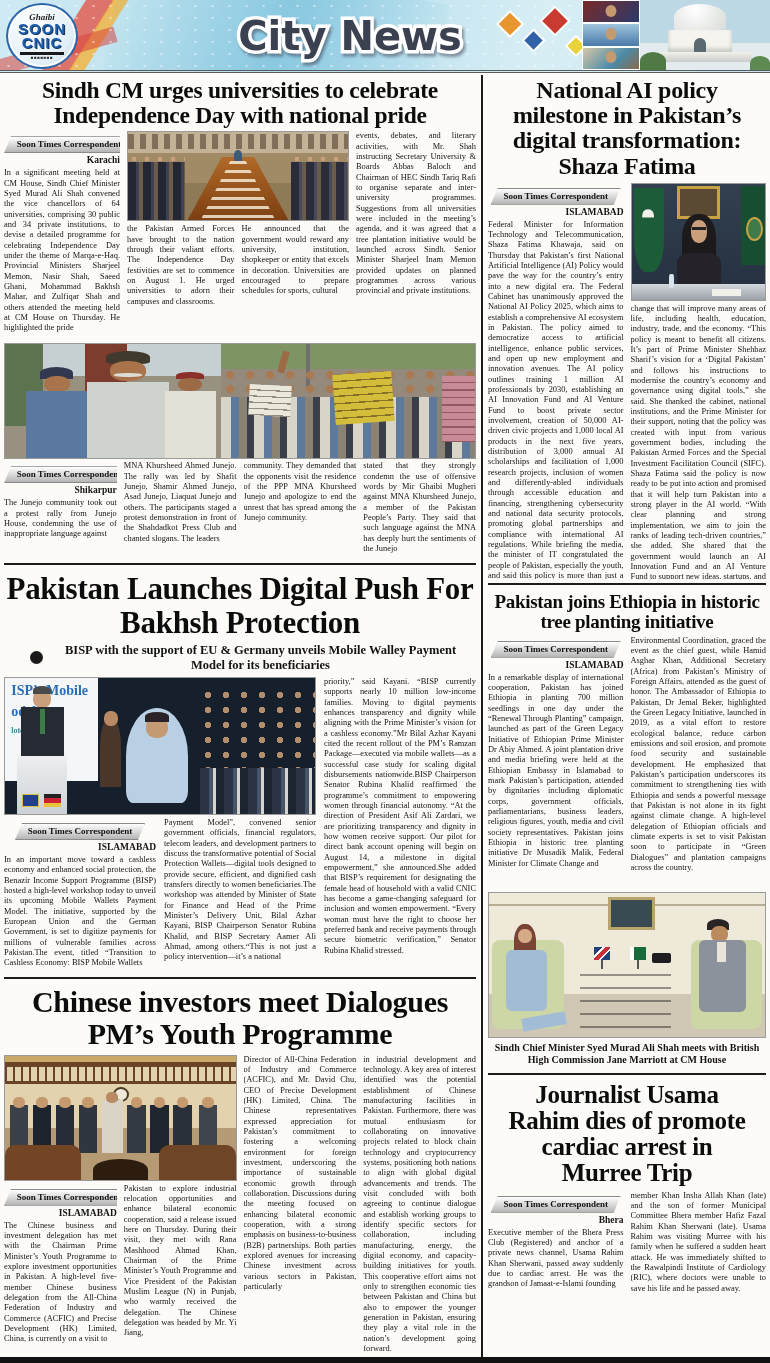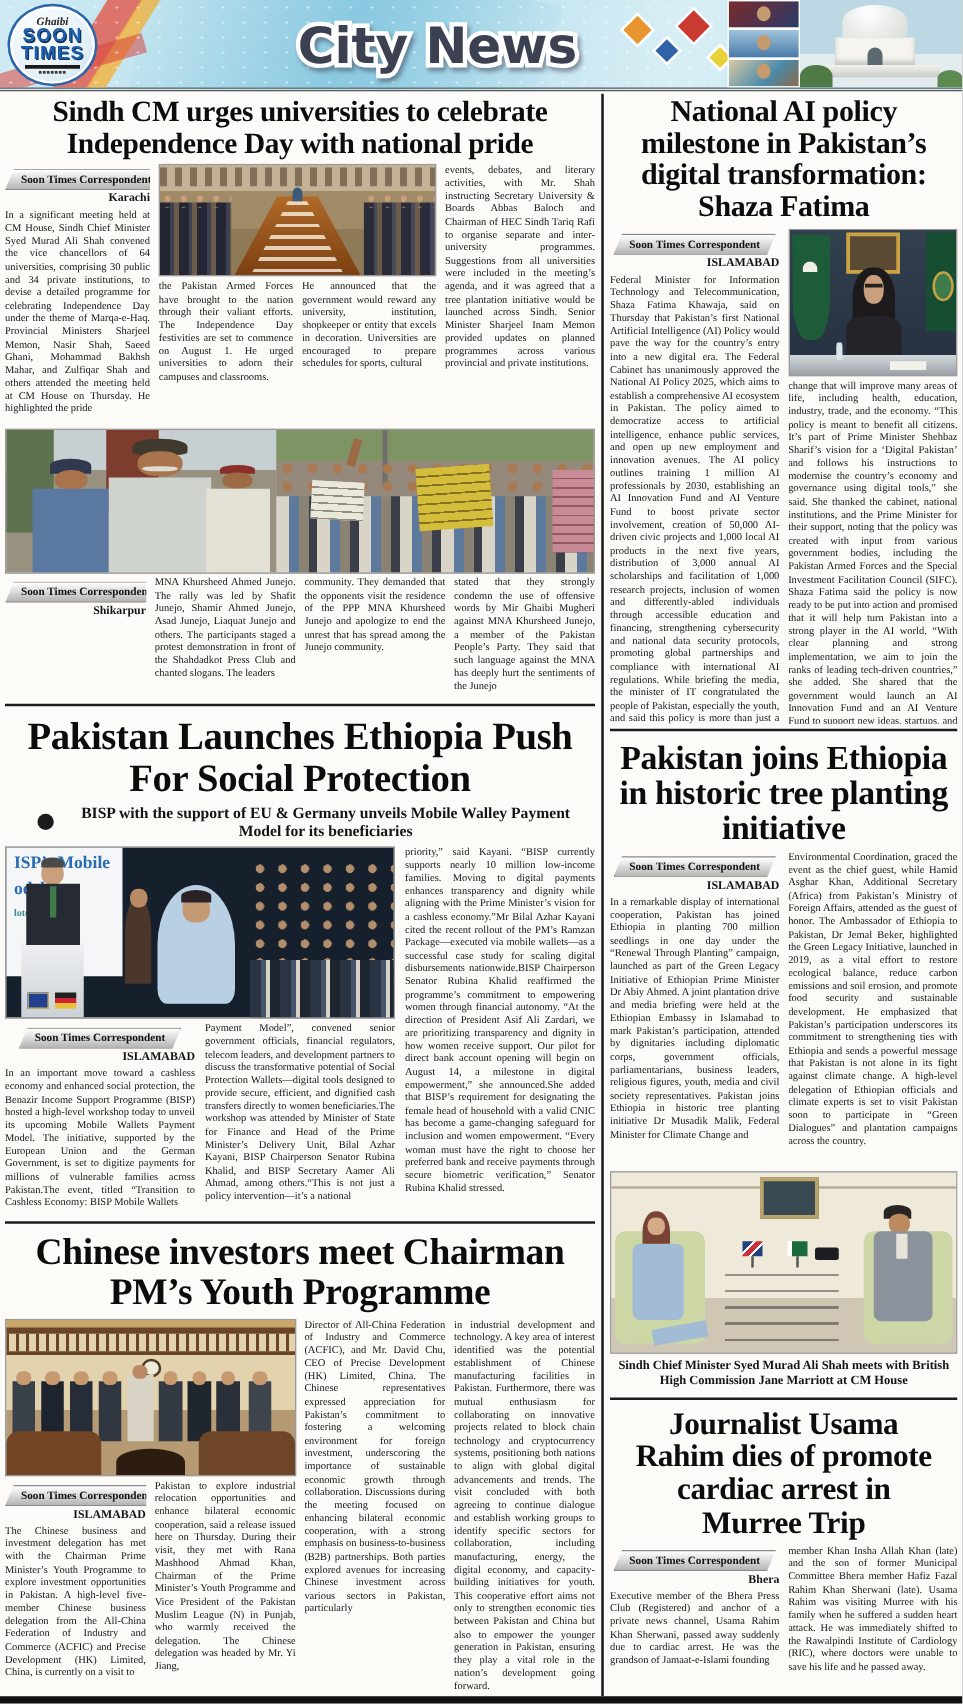--- a/index.html
+++ b/index.html
@@ -32,21 +32,21 @@
   .col-l{width:472px;display:flex;flex-direction:column;overflow:hidden}
   .col-r{flex:1;border-left:2px solid #1a1a1a;padding-left:5px;display:flex;flex-direction:column;overflow:hidden}
   .rule{border-top:2.5px solid #1c1c1c;margin:4px 0}
   
   .hl{font-weight:bold;text-align:center;line-height:1.05;color:#0c0c0c;margin:3px auto 4px;letter-spacing:-.3px}
   .hl-sindh{font-size:23.5px}
   .hl-junejo{font-size:24.5px}
   .hl-bisp{font-size:31px;line-height:1.08}
   .hl-chi{font-size:30px;line-height:1.08}
   .hl-ai{font-size:24px}
-  .hl-eth{font-size:27px;max-width:272px}
+  .hl-eth{font-size:19px;max-width:272px}
   .hl-usama{font-size:25px;max-width:252px}
   .byline-wrap{text-align:center;margin:2px 0 2px}
   .byline{display:inline-block;font-size:9px;font-weight:bold;padding:2px 10px 3px;color:#111;
           background:linear-gradient(180deg,#ffffff,#b5b5b5);border:1px solid #8a8a8a;
           clip-path:polygon(7px 0,100% 0,calc(100% - 7px) 100%,0 100%);min-width:130px}
   .dateline{font-size:9.5px;font-weight:bold;text-align:right;margin-bottom:3px}
   .bt{font-size:8.4px;line-height:1.23;text-align:justify;overflow:hidden}
   .subhead{display:flex;align-items:center;gap:10px;margin:2px 8px 5px}
   .subhead .dot{width:13px;height:13px;border-radius:50%;background:#1a1a1a;flex:0 0 auto;margin-left:18px}
   .subhead .st{font-size:12.5px;font-weight:bold;text-align:center;flex:1;line-height:1.15}
@@ -78,21 +78,21 @@
     <i class="abs" style="left:110px;top:-25px;width:330px;height:140px;background:linear-gradient(100deg,rgba(110,195,220,0),rgba(85,175,210,.45) 50%,rgba(110,195,220,0));transform:rotate(10deg)"></i>
     <div class="speckle"></div>
     <i class="abs" style="right:252px;top:16px;width:16px;height:16px;background:#e8952f;transform:rotate(45deg);box-shadow:0 0 0 2px #fff"></i>
     <i class="abs" style="right:230px;top:34px;width:13px;height:13px;background:#2f62a8;transform:rotate(45deg);box-shadow:0 0 0 2px #fff"></i>
     <i class="abs" style="right:206px;top:12px;width:18px;height:18px;background:#c93a30;transform:rotate(45deg);box-shadow:0 0 0 2px #fff"></i>
     <i class="abs" style="right:188px;top:40px;width:12px;height:12px;background:#e8d23a;transform:rotate(45deg);box-shadow:0 0 0 2px #fff"></i>
 
     <div class="logo">
       <div class="logo-top">Ghaibi</div>
       <div class="logo-main">SOON</div>
-      <div class="logo-main">TIMES</div>
+      <div class="logo-main">CNIC</div>
       <div class="logo-bar"></div>
       <div class="logo-sub">■■■■■■■</div>
     </div>
 
     <svg class="title-svg" width="300" height="64">
       <text x="150" y="45" text-anchor="middle" font-family="DejaVu Sans, sans-serif" font-weight="bold" font-size="40" fill="#3b4150" stroke="#ffffff" stroke-width="7" paint-order="stroke" style="filter:drop-shadow(2px 3px 1.5px rgba(40,40,60,.45))">City News</text>
     </svg>
 
     <div class="collage">
       <div class="mugs">
@@ -168,31 +168,32 @@
         <i class="abs" style="left:52%;top:36%;width:9%;height:27%;background:#eae7db;background-image:repeating-linear-gradient(180deg,transparent 0 5px,rgba(60,50,40,.5) 5px 6.2px);transform:rotate(3deg)"></i>
         <i class="abs" style="left:70%;top:25%;width:12.5%;height:44%;background:#d3bd3a;background-image:repeating-linear-gradient(180deg,transparent 0 6px,rgba(70,50,20,.55) 6px 7.4px);transform:rotate(-4deg)"></i>
         <i class="abs" style="right:0;top:28%;width:7%;height:58%;background:#c98a98;background-image:repeating-linear-gradient(180deg,transparent 0 6px,rgba(90,40,40,.5) 6px 7.4px)"></i>
       </div>
 
       <section>
         <div class="g-junejo">
           <div style="overflow:hidden">
             <div class="byline-wrap"><span class="byline">Soon Times Correspondent</span></div>
             <div class="dateline">Shikarpur</div>
+            <p class="bt">The Junejo community took out a protest rally from Junejo House, condemning the use of inappropriate language against</p>
           </div>
           <p class="bt">MNA Khursheed Ahmed Junejo. The rally was led by Shafit Junejo, Shamir Ahmed Junejo, Asad Junejo, Liaquat Junejo and others. The participants staged a protest demonstration in front of the Shahdadkot Press Club and chanted slogans. The leaders</p>
           <p class="bt">community. They demanded that the opponents visit the residence of the PPP MNA Khursheed Junejo and apologize to end the unrest that has spread among the Junejo community.</p>
           <p class="bt">stated that they strongly condemn the use of offensive words by Mir Ghaibi Mugheri against MNA Khursheed Junejo, a member of the Pakistan People’s Party. They said that such language against the MNA has deeply hurt the sentiments of the Junejo</p>
         </div>
       </section>
 
       <div class="rule"></div>
 
       <section>
-        <h1 class="hl hl-bisp">Pakistan Launches Ethiopia Push For Social Protection</h1>
+        <h1 class="hl hl-bisp">Pakistan Launches Digital Push For Bakhsh Protection</h1>
         <div class="subhead">
           <span class="dot"></span>
           <span class="st">BISP with the support of EU &amp; Germany unveils Mobile Walley Payment Model for its beneficiaries</span>
         </div>
         <div class="g-bisp">
           <div class="ph" style="grid-area:ph">
             <i class="abs" style="inset:0;background:#15202c"></i>
             <i class="abs" style="left:0;top:0;width:30%;height:76%;background:#f4f6f8"></i>
             <b class="abs" style="left:2%;top:4%;width:28%;font-size:14px;color:#2a6db5;font-weight:bold">ISP’s Mobile</b>
             <b class="abs" style="left:2%;top:19%;width:28%;font-size:14px;color:#2a6db5;font-weight:bold">odel</b>
@@ -218,21 +219,21 @@
             <p class="bt">In an important move toward a cashless economy and enhanced social protection, the Benazir Income Support Programme (BISP) hosted a high-level workshop today to unveil its upcoming Mobile Wallets Payment Model. The initiative, supported by the European Union and the German Government, is set to digitize payments for millions of vulnerable families across Pakistan.The event, titled “Transition to Cashless Economy: BISP Mobile Wallets</p>
           </div>
           <p class="bt" style="grid-area:c2">Payment Model”, convened senior government officials, financial regulators, telecom leaders, and development partners to discuss the transformative potential of Social Protection Wallets—digital tools designed to provide secure, efficient, and dignified cash transfers directly to women beneficiaries.The workshop was attended by Minister of State for Finance and Head of the Prime Minister’s Delivery Unit, Bilal Azhar Kayani, BISP Chairperson Senator Rubina Khalid, and BISP Secretary Aamer Ali Ahmad, among others.“This is not just a policy intervention—it’s a national</p>
           <p class="bt" style="grid-area:c3">priority,” said Kayani. “BISP currently supports nearly 10 million low-income families. Moving to digital payments enhances transparency and dignity while aligning with the Prime Minister’s vision for a cashless economy.”Mr Bilal Azhar Kayani cited the recent rollout of the PM’s Ramzan Package—executed via mobile wallets—as a successful case study for scaling digital disbursements nationwide.BISP Chairperson Senator Rubina Khalid reaffirmed the programme’s commitment to empowering women through financial autonomy. “At the direction of President Asif Ali Zardari, we are prioritizing transparency and dignity in how women receive support. Our pilot for direct bank account opening will begin on August 14, a milestone in digital empowerment,” she announced.She added that BISP’s requirement for designating the female head of household with a valid CNIC has become a game-changing safeguard for inclusion and women empowerment. “Every woman must have the right to choose her preferred bank and receive payments through secure biometric verification,” Senator Rubina Khalid stressed.</p>
         </div>
       </section>
 
       <div class="rule"></div>
 
       <section style="display:flex;flex-direction:column;flex:1;overflow:hidden">
-        <h1 class="hl hl-chi">Chinese investors meet Chairman PM’s Youth Programme</h1>
+        <h1 class="hl hl-chi">Chinese investors meet Dialogues PM’s Youth Programme</h1>
         <div class="g-chi">
           <div class="ph" style="grid-area:ph">
             <i class="abs" style="inset:0;background:linear-gradient(180deg,#caa86a 0 7%,#e2d3ae 7% 58%,#b59a74 58%)"></i>
             <i class="abs" style="left:0;right:0;top:5%;height:4%;background:#6a4426"></i>
             <i class="abs" style="left:0;right:0;top:9%;height:11%;background:repeating-linear-gradient(90deg,#6a4426 0 2.5px,transparent 2.5px 8px)"></i>
             <i class="abs" style="left:0;right:0;top:20%;height:3%;background:#6a4426"></i>
             <i class="abs" style="left:47%;top:25%;width:7%;height:12%;background:#efe9da;border:2px solid #4a3a26;border-radius:50%"></i>
             <i class="abs" style="left:2%;top:40%;width:8%;height:38%;background:#3a4048"></i>
               <i class="abs" style="left:3.5%;top:33%;width:5%;height:9%;background:#c69a6e;border-radius:45%"></i>
             <i class="abs" style="left:12%;top:40%;width:8%;height:38%;background:#1e242e"></i>

